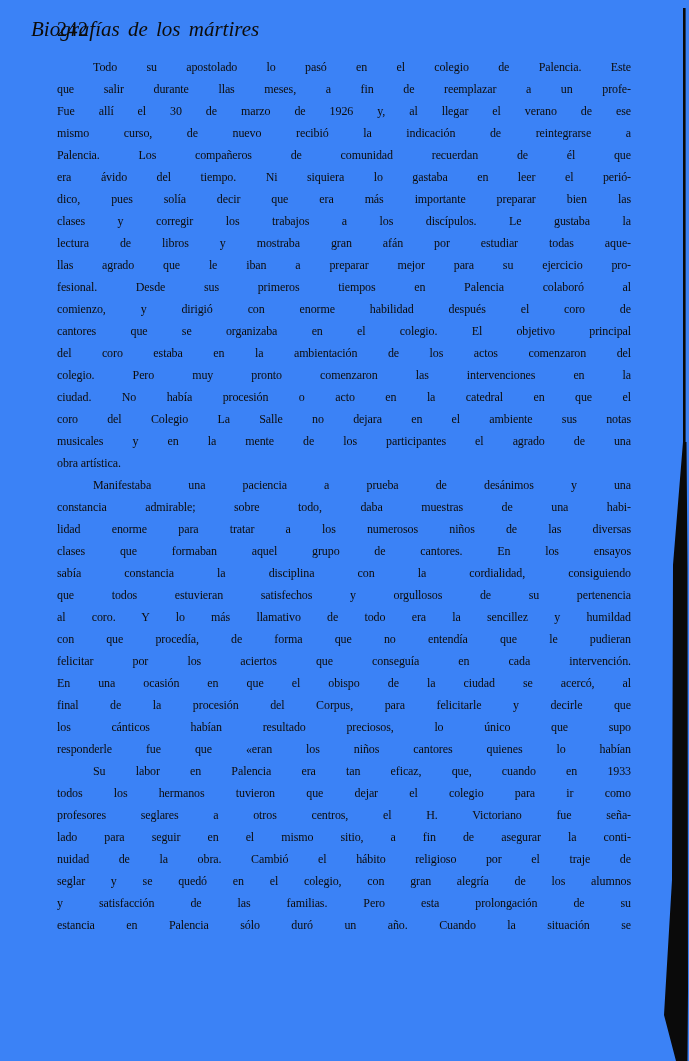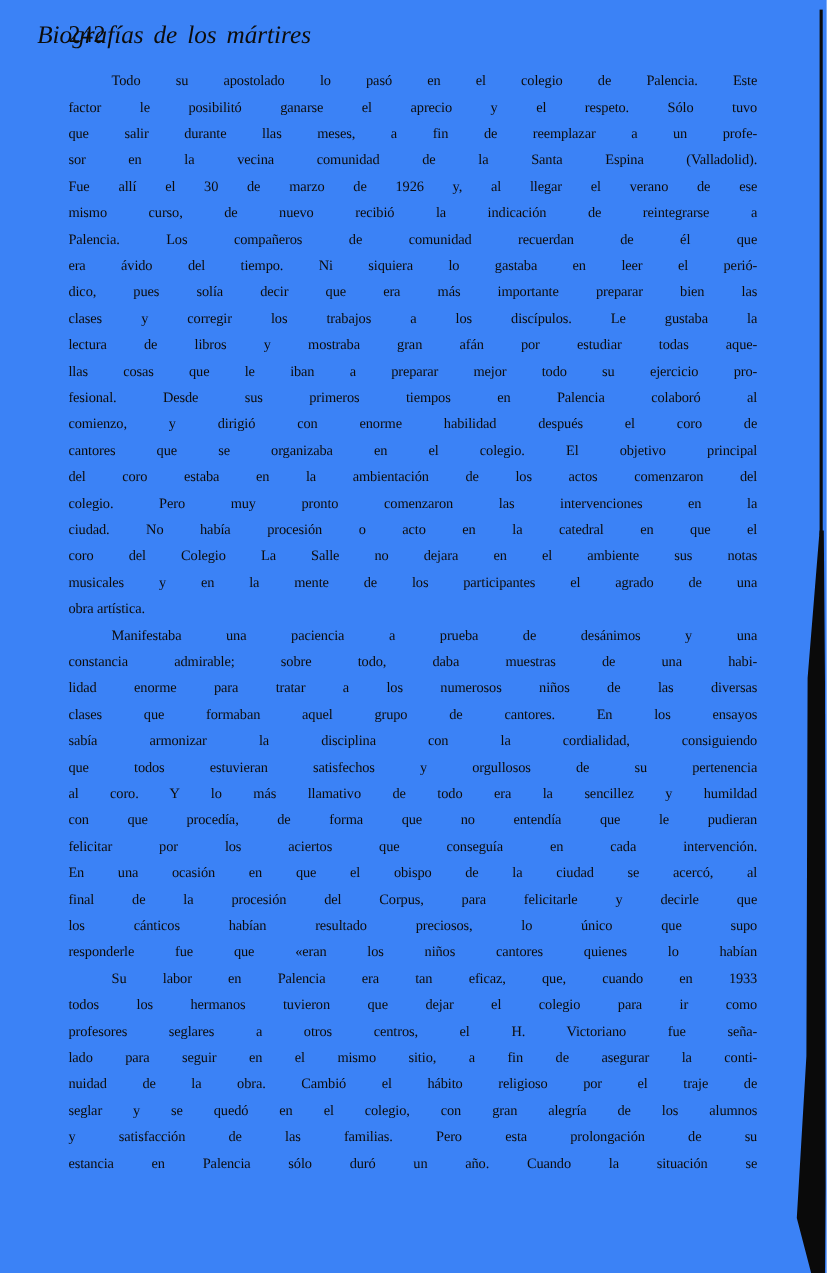--- a/index.html
+++ b/index.html
@@ -77,48 +77,46 @@
 
   <header class="page-header">
     <span class="page-number">242</span>
     <span class="running-title">Biografías de los mártires</span>
   </header>
 
   <main class="body-text">
 
     <section class="paragraph">
       <div class="line indent">Todo su apostolado lo pasó en el colegio de Palencia. Este</div>
-      <div class="line">factor le posibilitó ganarse el aprecio y el respeto. Sólo tuvo</div>
       <div class="line">que salir durante llas meses, a fin de reemplazar a un profe-</div>
-      <div class="line">sor en la vecina comunidad de la Santa Espina (Valladolid).</div>
       <div class="line">Fue allí el 30 de marzo de 1926 y, al llegar el verano de ese</div>
       <div class="line">mismo curso, de nuevo recibió la indicación de reintegrarse a</div>
       <div class="line">Palencia. Los compañeros de comunidad recuerdan de él que</div>
       <div class="line">era ávido del tiempo. Ni siquiera lo gastaba en leer el perió-</div>
       <div class="line">dico, pues solía decir que era más importante preparar bien las</div>
       <div class="line">clases y corregir los trabajos a los discípulos. Le gustaba la</div>
       <div class="line">lectura de libros y mostraba gran afán por estudiar todas aque-</div>
-      <div class="line">llas cosas que le iban a preparar mejor todo su ejercicio pro-</div>
+      <div class="line">llas agrado que le iban a preparar mejor para su ejercicio pro-</div>
       <div class="line">fesional. Desde sus primeros tiempos en Palencia colaboró al</div>
       <div class="line">comienzo, y dirigió con enorme habilidad después el coro de</div>
       <div class="line">cantores que se organizaba en el colegio. El objetivo principal</div>
       <div class="line">del coro estaba en la ambientación de los actos comenzaron del</div>
       <div class="line">colegio. Pero muy pronto comenzaron las intervenciones en la</div>
       <div class="line">ciudad. No había procesión o acto en la catedral en que el</div>
       <div class="line">coro del Colegio La Salle no dejara en el ambiente sus notas</div>
       <div class="line">musicales y en la mente de los participantes el agrado de una</div>
       <div class="line par-end">obra artística.</div>
     </section>
 
     <section class="paragraph">
       <div class="line indent">Manifestaba una paciencia a prueba de desánimos y una</div>
       <div class="line">constancia admirable; sobre todo, daba muestras de una habi-</div>
       <div class="line">lidad enorme para tratar a los numerosos niños de las diversas</div>
       <div class="line">clases que formaban aquel grupo de cantores. En los ensayos</div>
-      <div class="line">sabía armonizar la disciplina con la cordialidad, consiguiendo</div>
+      <div class="line">sabía constancia la disciplina con la cordialidad, consiguiendo</div>
       <div class="line">que todos estuvieran satisfechos y orgullosos de su pertenencia</div>
       <div class="line">al coro. Y lo más llamativo de todo era la sencillez y humildad</div>
       <div class="line">con que procedía, de forma que no entendía que le pudieran</div>
       <div class="line">felicitar por los aciertos que conseguía en cada intervención.</div>
       <div class="line">En una ocasión en que el obispo de la ciudad se acercó, al</div>
       <div class="line">final de la procesión del Corpus, para felicitarle y decirle que</div>
       <div class="line">los cánticos habían resultado preciosos, lo único que supo</div>
       <div class="line">responderle fue que «eran los niños cantores quienes lo habían</div>
     </section>
 

